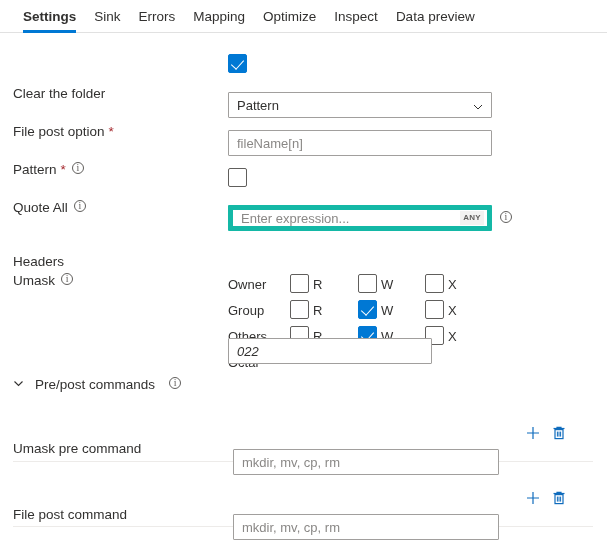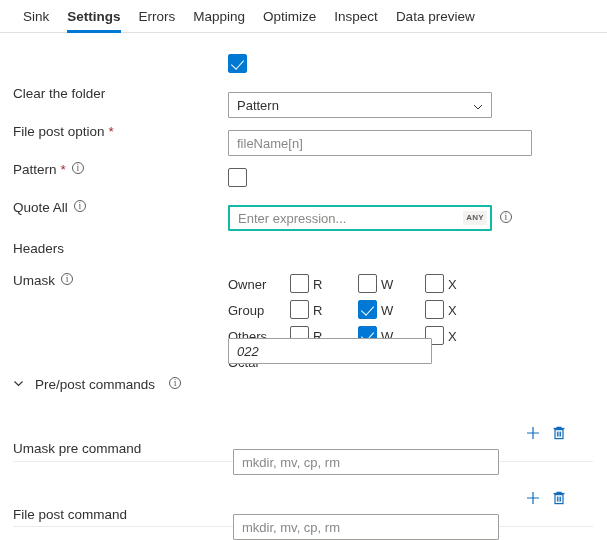--- a/index.html
+++ b/index.html
@@ -117,21 +117,21 @@
     background: #ffffff;
     display: flex;
     align-items: center;
     padding: 0 8px;
     font-size: 13px;
     cursor: text;
     border-radius: 1px;
   }
   .field.placeholder { color: #8a8886; }
   .field.value { color: #323130; }
-  .field.focused { border: 2px solid #14b8a6; }
+  .field.focused { border: 5px solid #14b8a6; }
   .field .ph { flex: 1 1 auto; white-space: nowrap; overflow: hidden; }
 
   .chev {
     width: 10px; height: 10px;
     flex: 0 0 auto;
     margin-left: auto;
   }
 
   .anybadge {
     flex: 0 0 auto;
@@ -184,25 +184,25 @@
   .iconbtn {
     position: absolute;
     cursor: pointer;
     line-height: 0;
   }
 </style>
 </head>
 <body>
 
 <div class="tabbar">
-  <div class="tab">
-      <span>Sink</span>
-    </div>
   <div class="tab active">
       <span>Settings</span>
+    </div>
+  <div class="tab">
+      <span>Sink</span>
     </div>
   <div class="tab">
       <span>Errors</span>
     </div>
   <div class="tab">
       <span>Mapping</span>
     </div>
   <div class="tab">
       <span>Optimize</span>
     </div>
@@ -237,35 +237,35 @@
       </span>
     </div>
   </div>
 
   <div class="row" style="top:97px;height:30px;">
     <div class="label" style="top:3px;">
       <span>Pattern</span>
         <span class="req">*</span>
         <span class="info"></span>
     </div>
-    <div class="field placeholder" style="left:228px;top:0px;width:304px;" title="fileName[n]">
+    <div class="field placeholder" style="left:228px;top:0px;width:264px;" title="fileName[n]">
       <span class="ph">fileName[n]</span>
     </div>
   </div>
 
   <div class="row" style="top:135px;height:30px;text-align:right;">
     <div class="label" style="top:3px;">
       <span>Quote All</span>
         <span class="info"></span>
     </div>
     <div class="cb" style="left:228px;top:0px;"></div>
   </div>
 
   <div class="row" style="top:172px;height:30px;">
-    <div class="label" style="top:7px;">
+    <div class="label" style="top:20px;">
       <span>Headers</span>
     </div>
     <div class="field placeholder focused" style="left:228px;top:0px;width:264px;">
       <span class="ph">Enter expression...</span>
       <span class="anybadge">ANY</span>
     </div>
     <span class="info" style="position:absolute;left:497px;top:6px;"></span>
   </div>
 
   <div class="row" style="top:208px;height:120px;">

